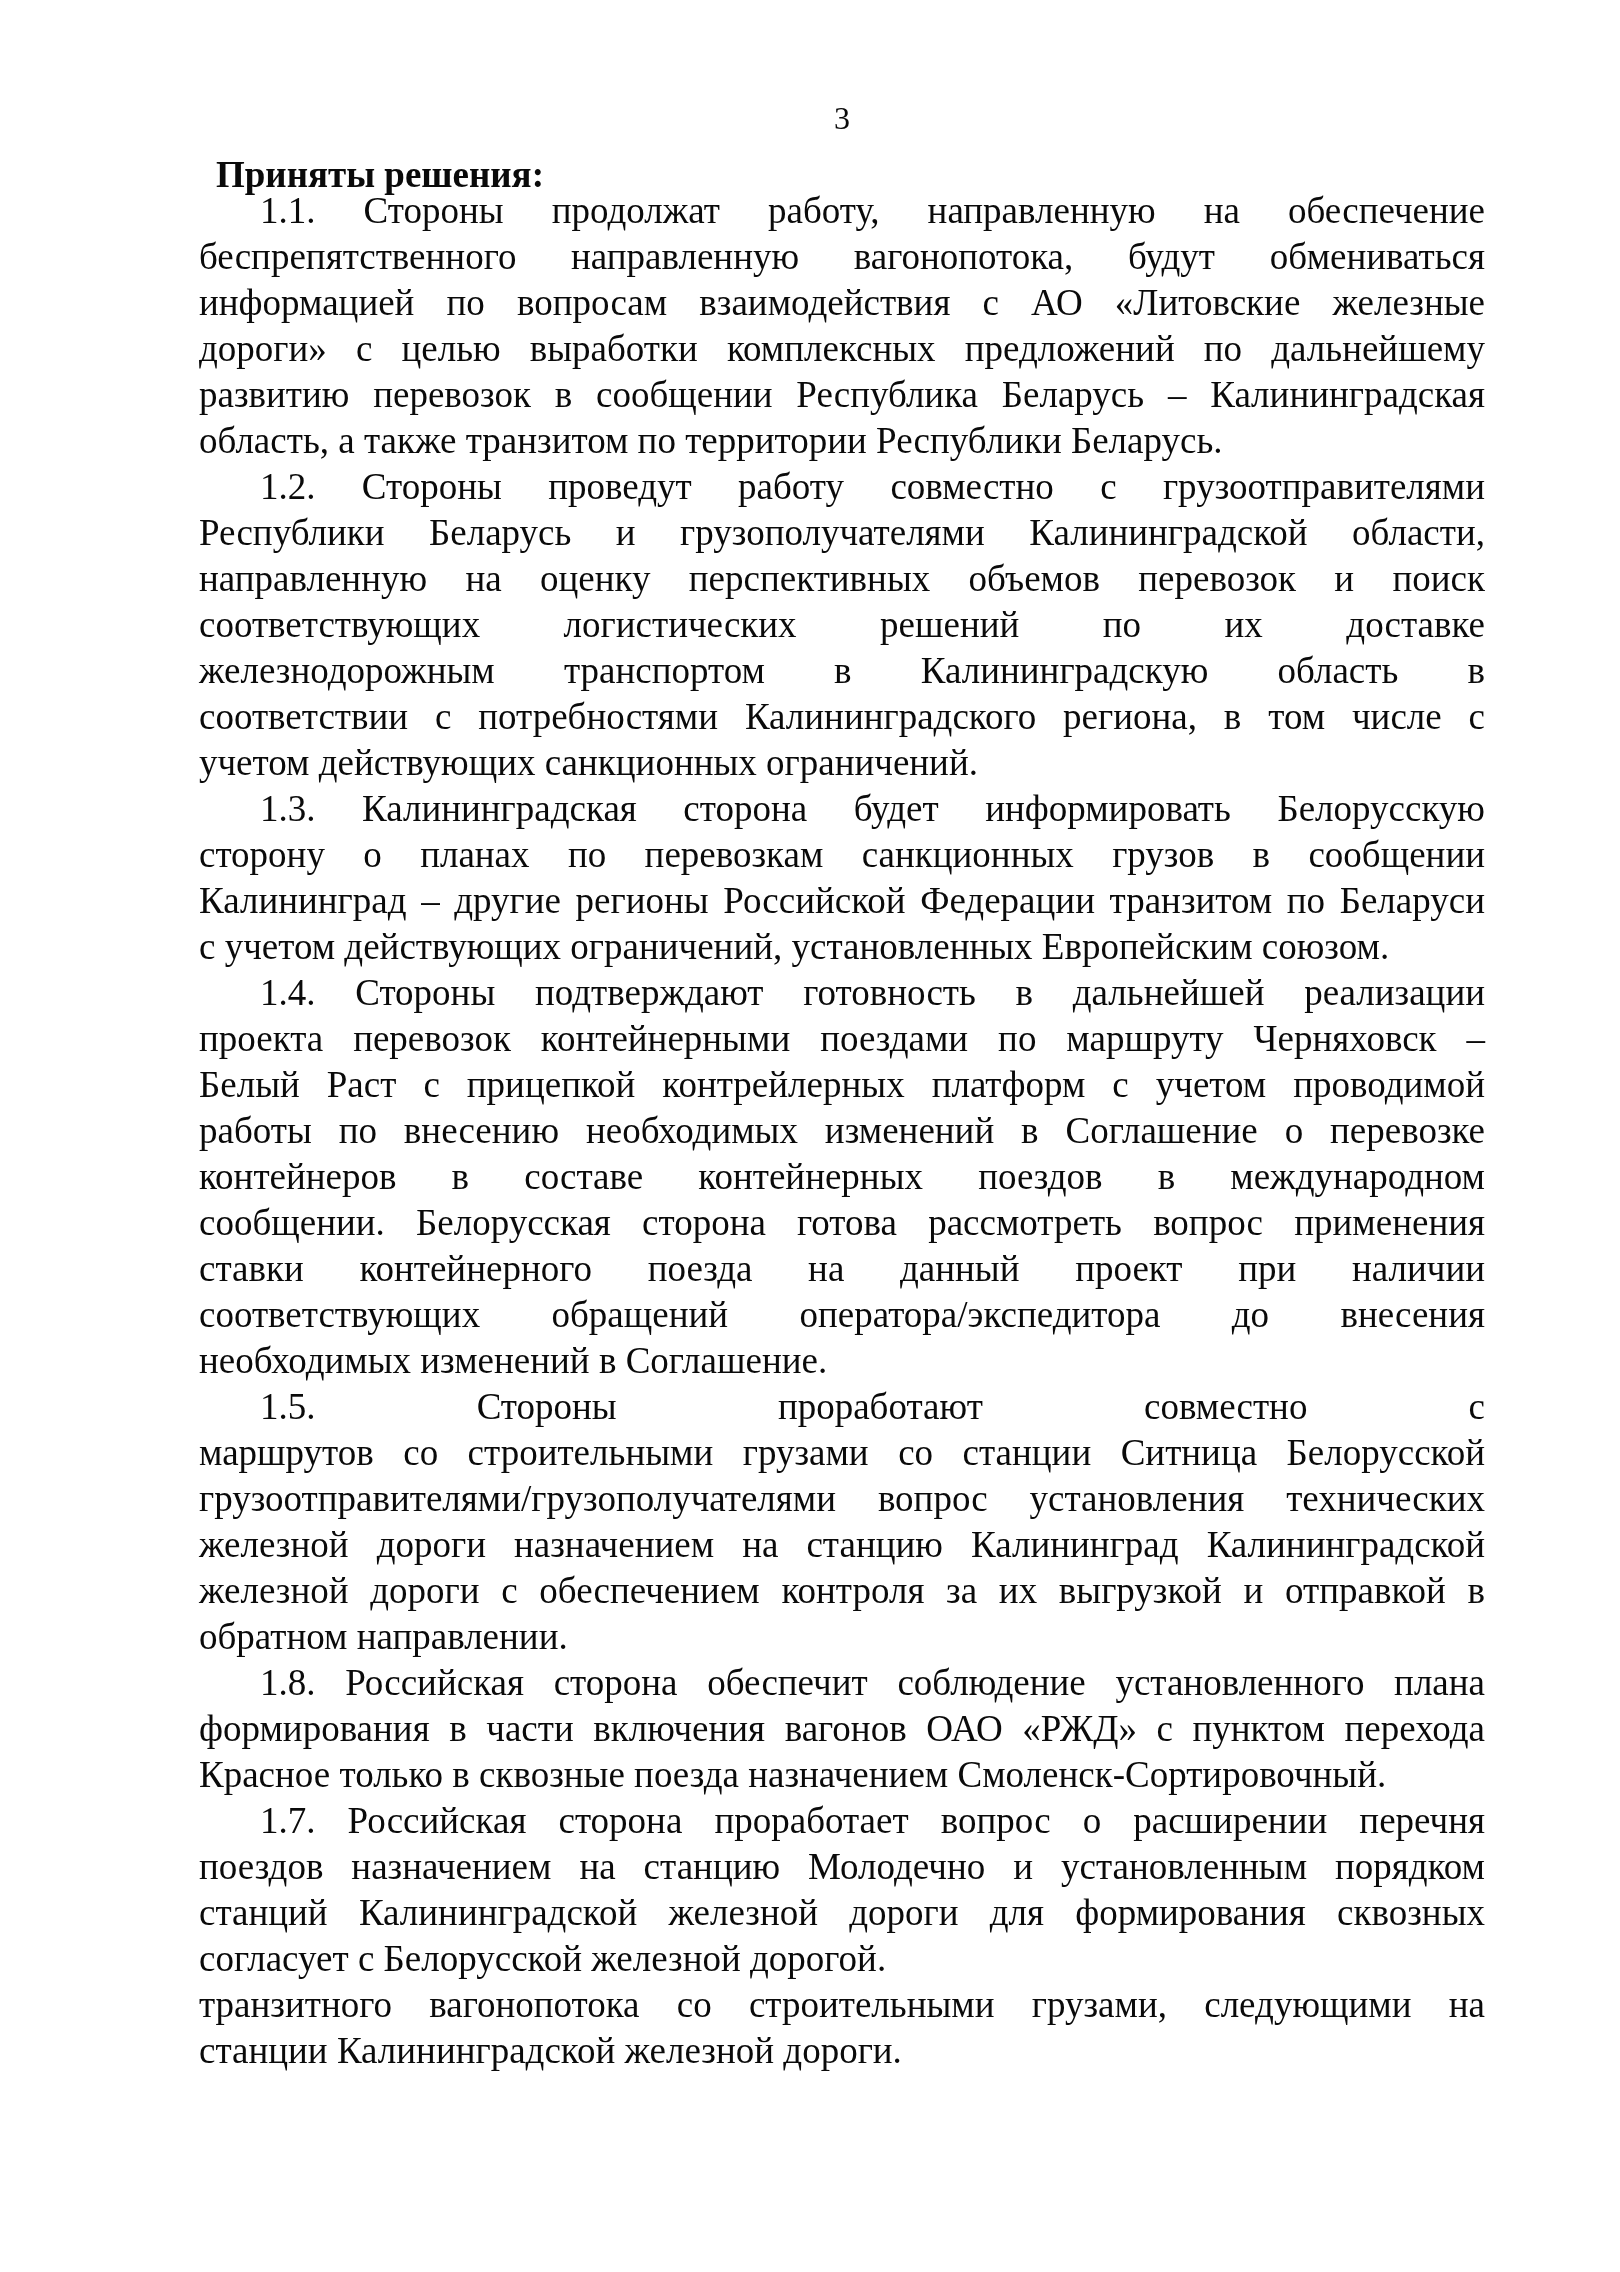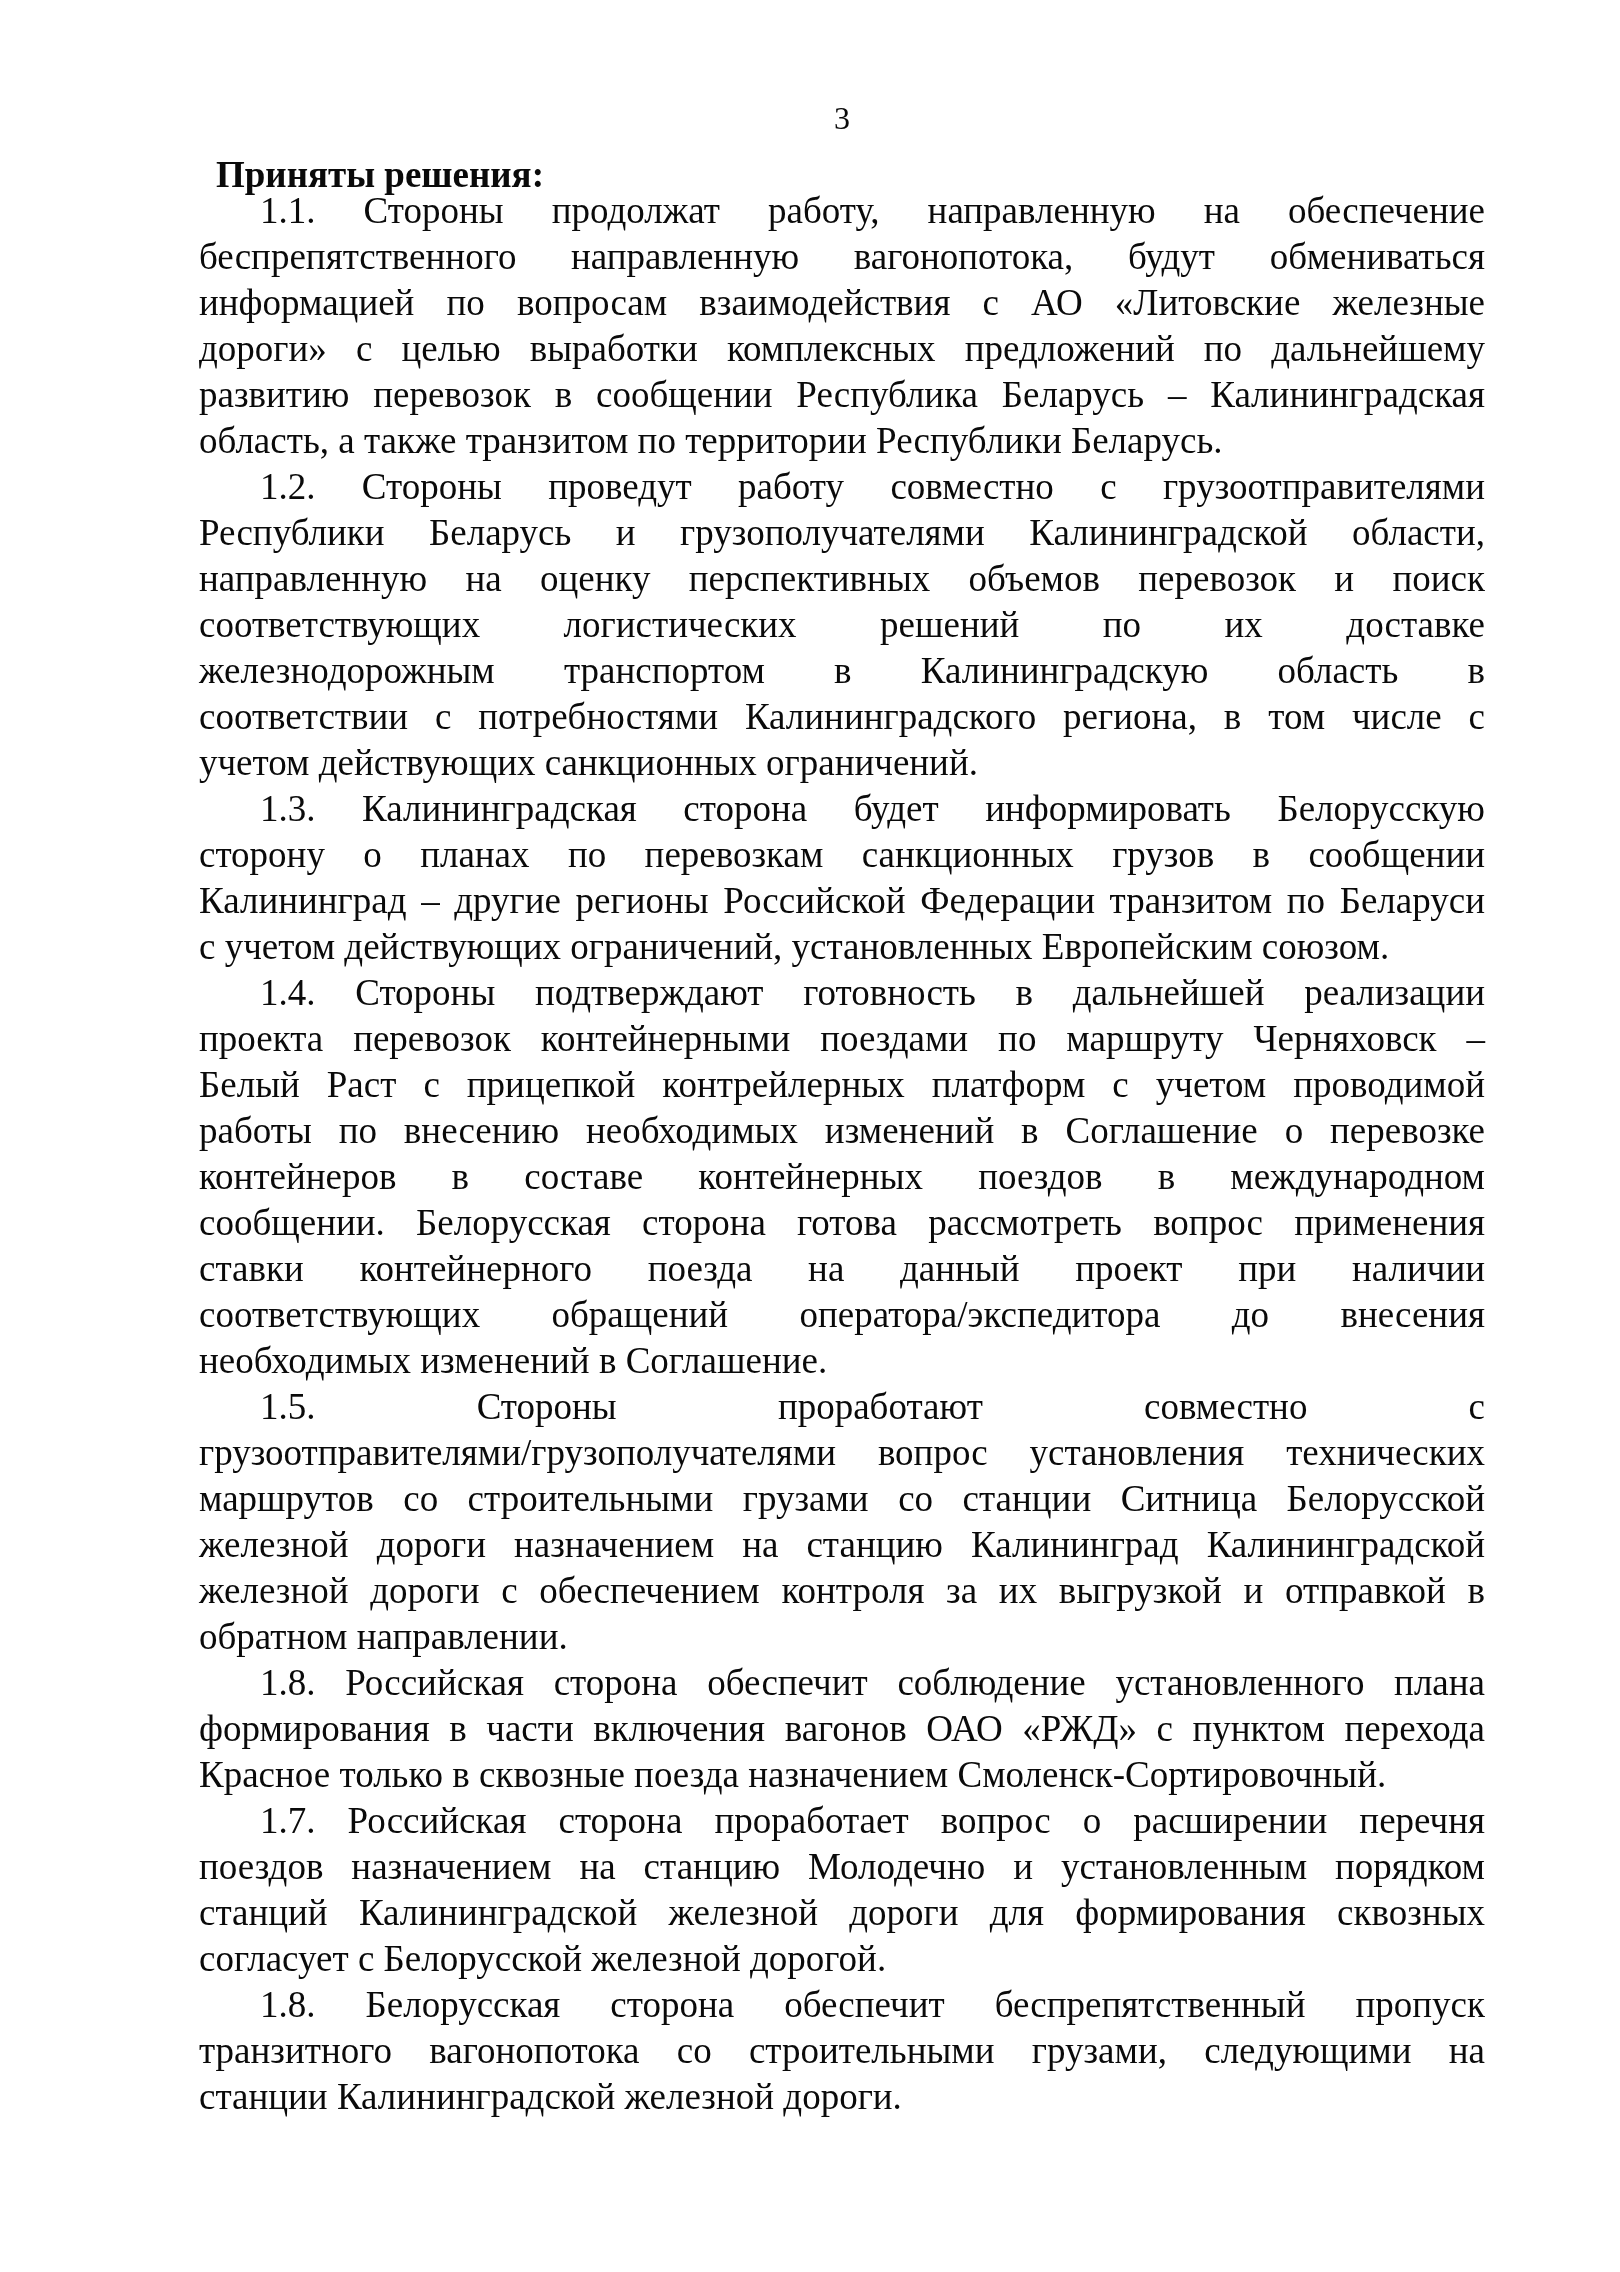--- a/index.html
+++ b/index.html
@@ -95,37 +95,36 @@
         <div class="line just">Белый Раст с прицепкой контрейлерных платформ с учетом проводимой</div>
         <div class="line just">работы по внесению необходимых изменений в Соглашение о перевозке</div>
         <div class="line just">контейнеров в составе контейнерных поездов в международном</div>
         <div class="line just">сообщении. Белорусская сторона готова рассмотреть вопрос применения</div>
         <div class="line just">ставки контейнерного поезда на данный проект при наличии</div>
         <div class="line just">соответствующих обращений оператора/экспедитора до внесения</div>
         <div class="line">необходимых изменений в Соглашение.</div>
       </div>
       <div class="paragraph">
         <div class="line first just">1.5. Стороны проработают совместно с</div>
+        <div class="line just">маршрутов со строительными грузами со станции Ситница Белорусской</div>
         <div class="line just">грузоотправителями/грузополучателями вопрос установления технических</div>
-        <div class="line just">маршрутов со строительными грузами со станции Ситница Белорусской</div>
         <div class="line just">железной дороги назначением на станцию Калининград Калининградской</div>
         <div class="line just">железной дороги с обеспечением контроля за их выгрузкой и отправкой в</div>
         <div class="line">обратном направлении.</div>
       </div>
       <div class="paragraph">
         <div class="line first just">1.8. Российская сторона обеспечит соблюдение установленного плана</div>
         <div class="line just">формирования в части включения вагонов ОАО «РЖД» с пунктом перехода</div>
         <div class="line">Красное только в сквозные поезда назначением Смоленск-Сортировочный.</div>
       </div>
       <div class="paragraph">
         <div class="line first just">1.7. Российская сторона проработает вопрос о расширении перечня</div>
         <div class="line just">поездов назначением на станцию Молодечно и установленным порядком</div>
         <div class="line just">станций Калининградской железной дороги для формирования сквозных</div>
         <div class="line">согласует с Белорусской железной дорогой.</div>
       </div>
       <div class="paragraph">
-        <div class="line first just">1.8. Белорусская сторона обеспечит беспрепятственный пропуск</div>
         <div class="line just">транзитного вагонопотока со строительными грузами, следующими на</div>
         <div class="line">станции Калининградской железной дороги.</div>
       </div>
     </div>
 </div>
 
 
 </body></html>

